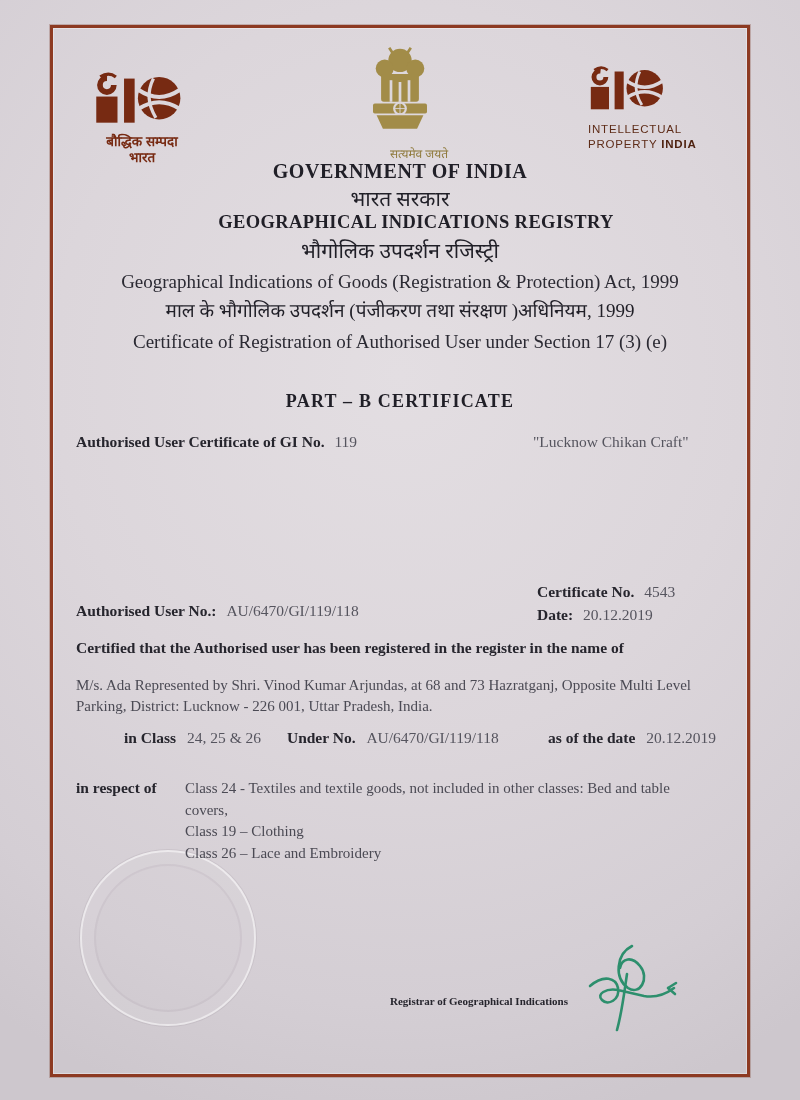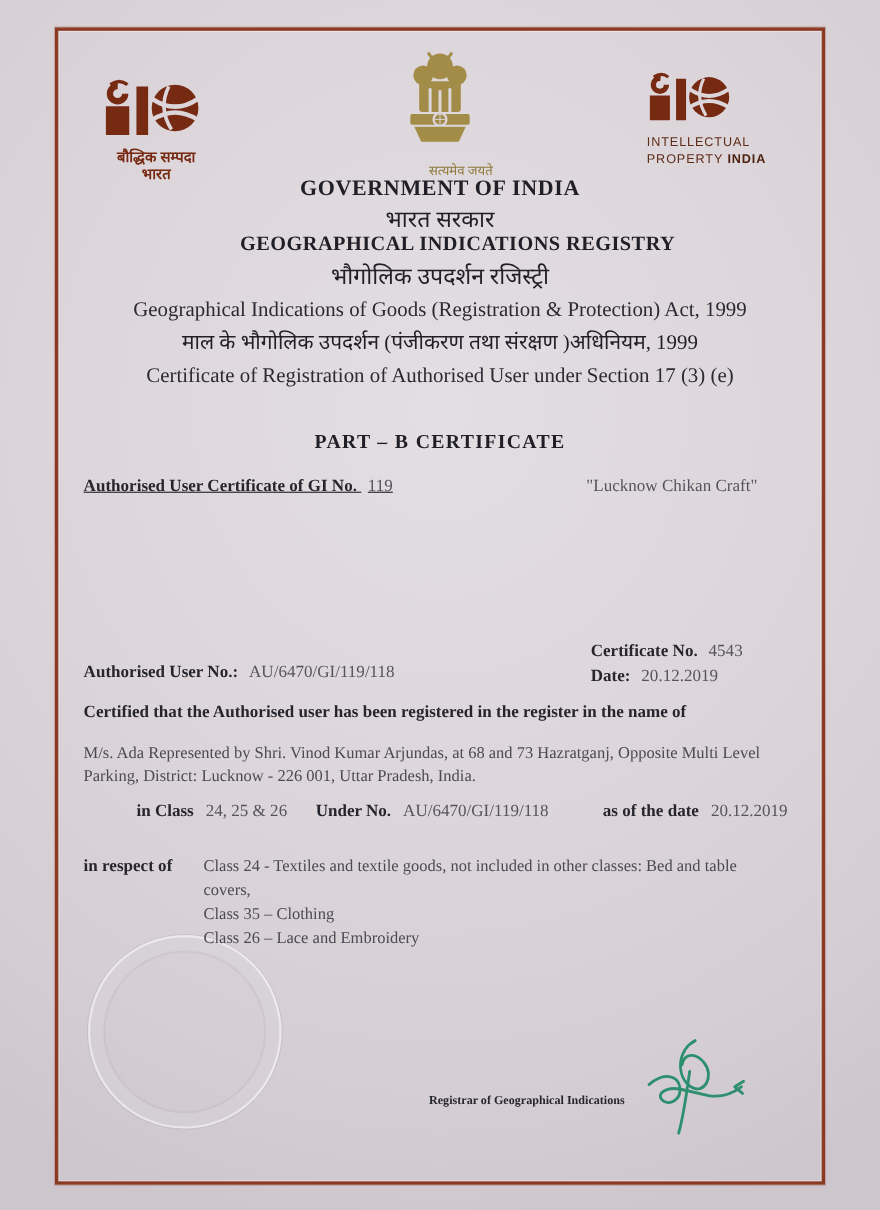--- a/index.html
+++ b/index.html
@@ -112,21 +112,21 @@
 
   <div class="centerline h-hi-lg" style="top:184px;">भारत सरकार</div>
   <div class="centerline h-gov" style="top:160px;">GOVERNMENT OF INDIA</div>
   <div class="centerline h-reg" style="top:212px;">GEOGRAPHICAL INDICATIONS REGISTRY</div>
   <div class="centerline h-hi-lg" style="top:236px;">भौगोलिक उपदर्शन रजिस्ट्री</div>
   <div class="centerline h-act" style="top:271px;">Geographical Indications of Goods (Registration &amp; Protection) Act, 1999</div>
   <div class="centerline h-hi" style="top:297px;">माल के भौगोलिक उपदर्शन (पंजीकरण तथा संरक्षण )अधिनियम, 1999</div>
   <div class="centerline h-act" style="top:331px;">Certificate of Registration of Authorised User under Section 17 (3) (e)</div>
   <div class="centerline h-part" style="top:391px;">PART – B CERTIFICATE</div>
 
-  <div class="abs fs15" style="left:76px;top:433px;text-decoration:underline;">
+  <div class="abs fs15" style="left:76px;top:433px;">
     <span class="lbl">Authorised User Certificate of GI No.</span>
     <span class="val" style="margin-left:6px;">119</span>
   </div>
   <div class="abs fs15 val" style="left:533px;top:433px;">"Lucknow Chikan Craft"</div>
 
   <div class="abs fs15" style="left:537px;top:583px;">
     <span class="lbl">Certificate No.</span>
     <span class="val" style="margin-left:6px;">4543</span>
   </div>
   <div class="abs fs15" style="left:76px;top:602px;">
@@ -149,21 +149,21 @@
     <span class="val" style="margin-left:7px;">AU/6470/GI/119/118</span>
     <span class="abs" style="left:424px;top:0;">
       <span class="lbl">as of the date</span>
       <span class="val" style="margin-left:7px;">20.12.2019</span>
     </span>
   </div>
 
   <div class="abs fs15 lbl" style="left:76px;top:779px;">in respect of</div>
   <div class="abs para classes" style="left:185px;top:778px;width:498px;line-height:21.5px;">
     <div>Class 24 - Textiles and textile goods, not included in other classes: Bed and table covers,</div>
-    <div>Class 35 – Clothing</div>
+    <div>Class 19 – Clothing</div>
     <div>Class 26 – Lace and Embroidery</div>
   </div>
 
 
   <div class="abs" style="left:390px;top:995px;font-size:11px;font-weight:bold;color:#26252d;">Registrar of Geographical Indications</div>
   <svg class="abs" style="left:572px;top:942px;" width="112" height="92" viewBox="0 0 112 92">
     <g fill="none" stroke="#2d8f6d" stroke-width="2.6" stroke-linecap="round">
       <path d="M60,4 C44,12 42,36 56,46 C68,54 78,36 68,24 C60,14 50,16 48,26"></path>
       <path d="M18,44 C32,32 44,36 46,46 C48,58 36,64 30,58 C24,52 34,46 46,48 L72,54 C84,56 94,52 102,46"></path>
       <path d="M55,32 C52,52 50,70 45,88"></path>

